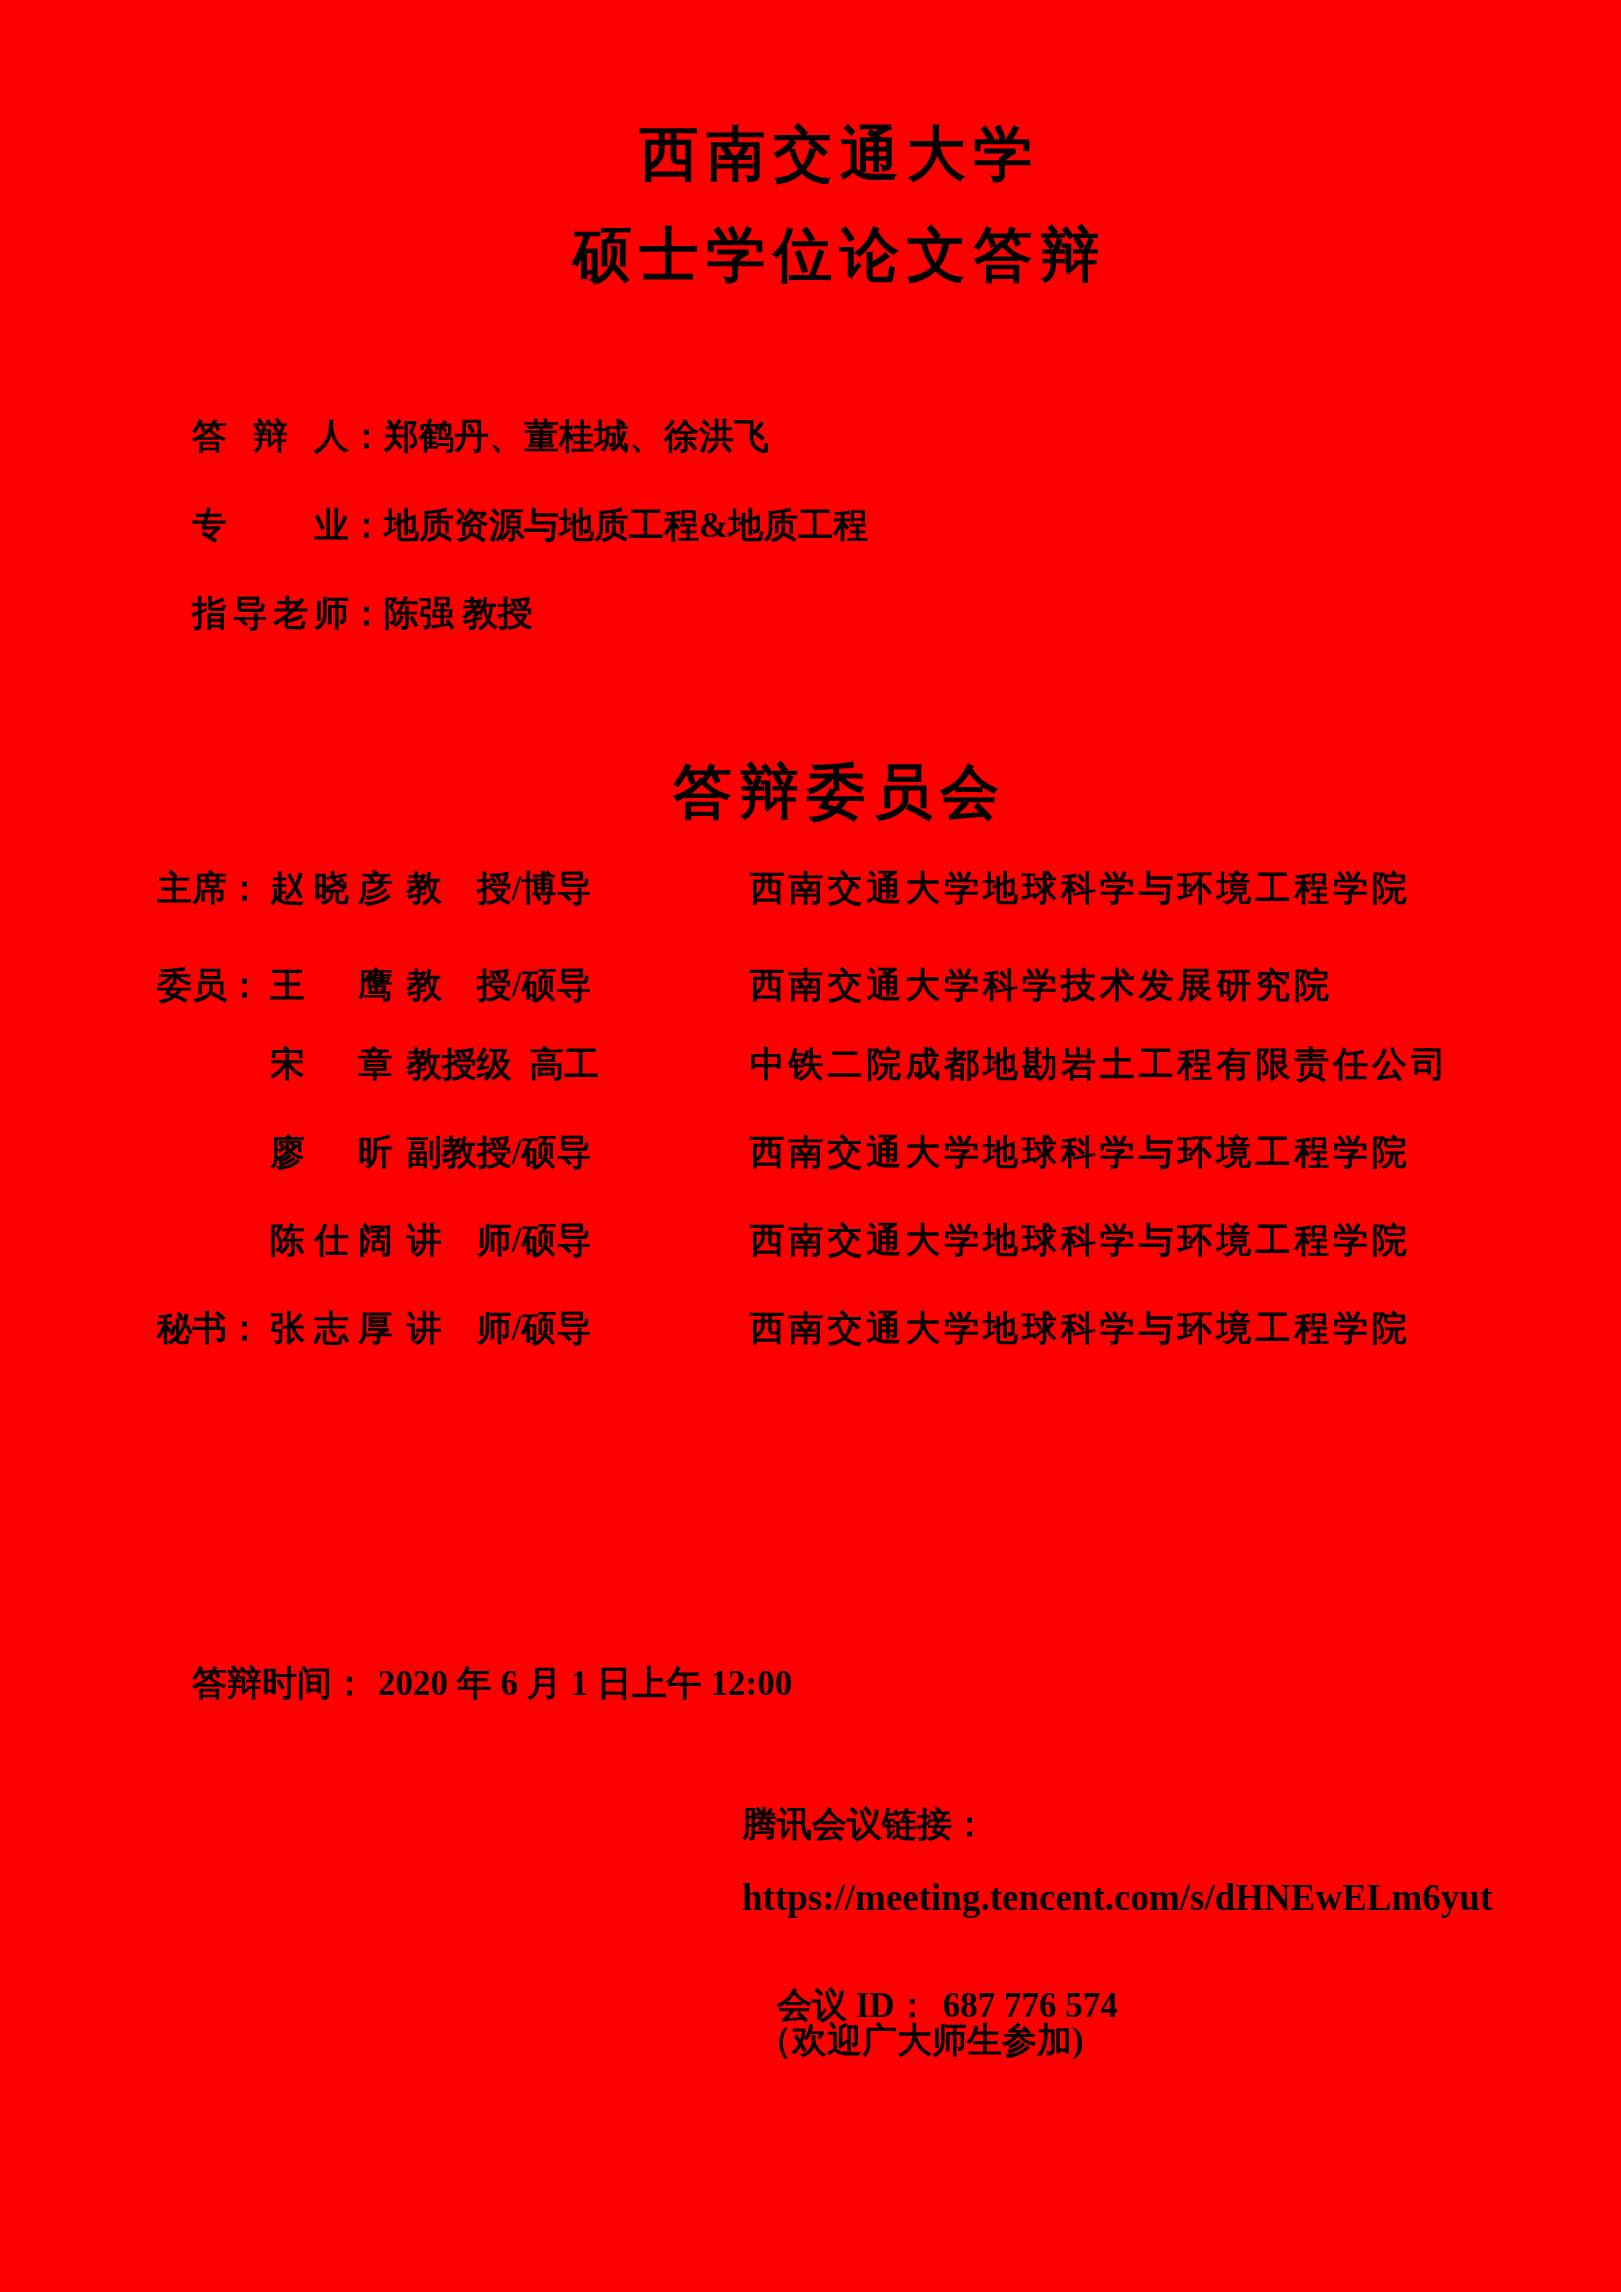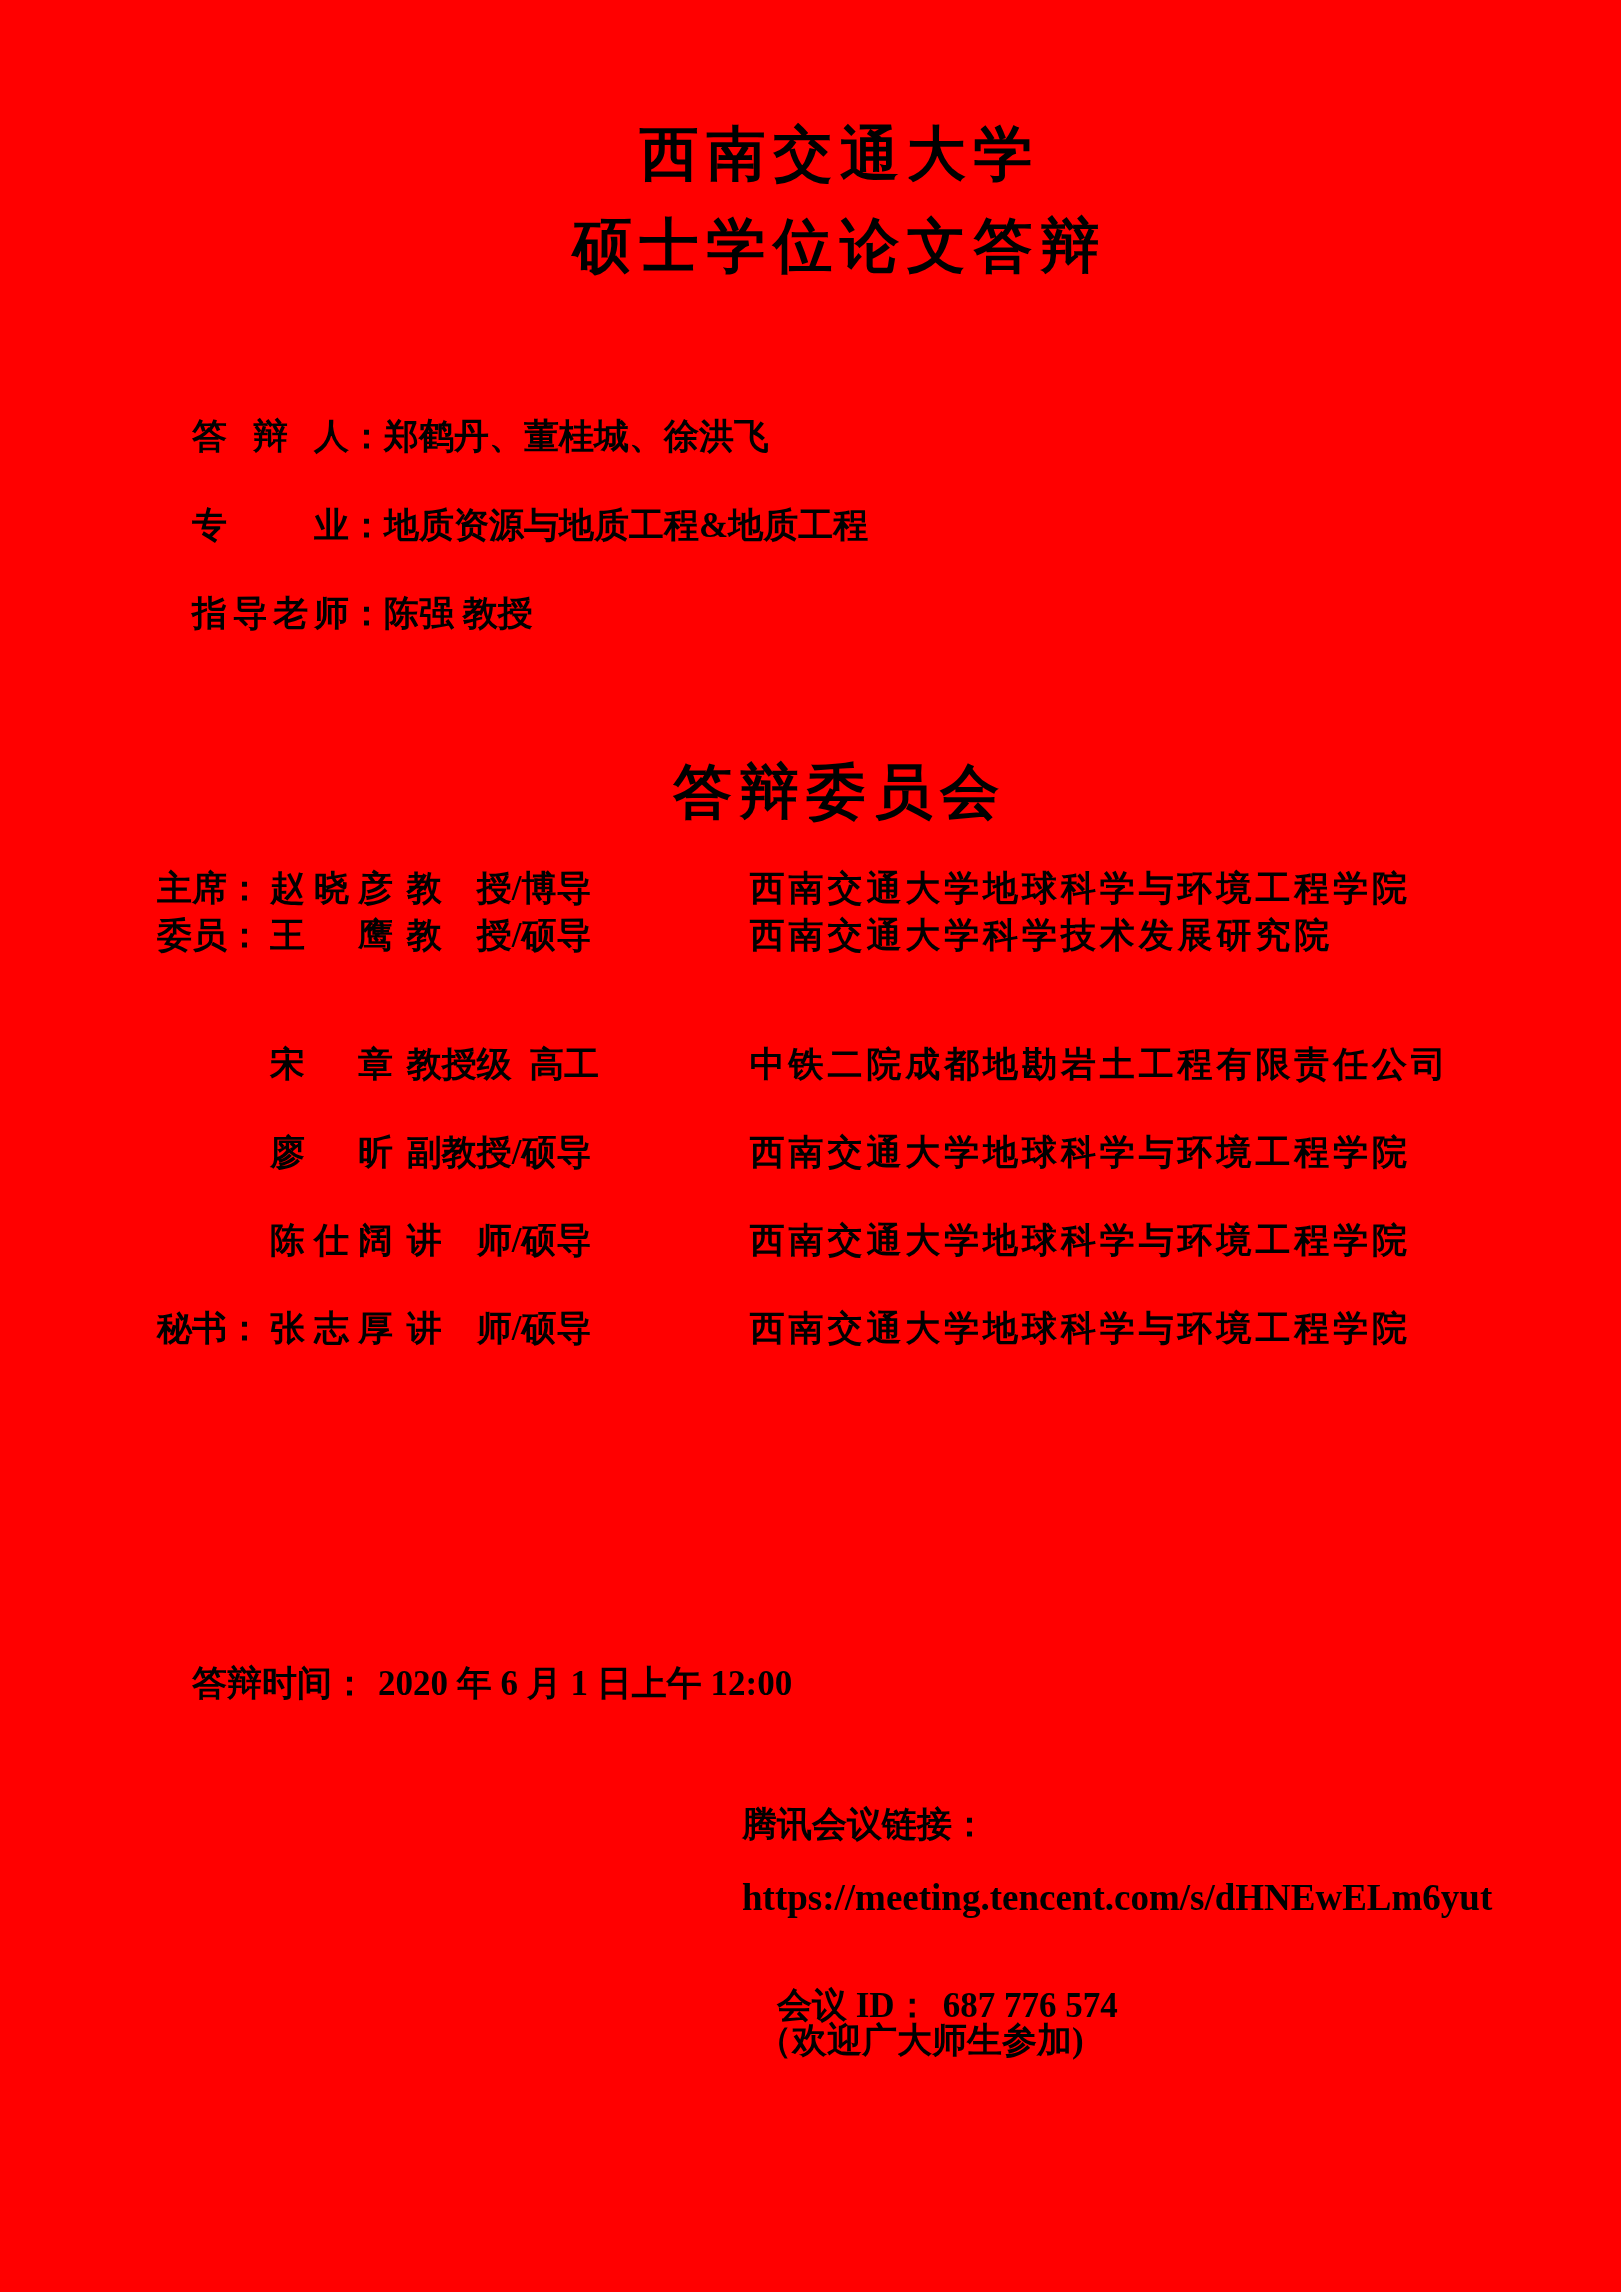--- a/index.html
+++ b/index.html
@@ -56,41 +56,41 @@
   .mrow { left: 742px; font-size: 35px; }
   .murl { font-size: 37px; }
   .mid-value { margin-left: 13px; }
 </style>
 </head>
 <body>
 
 <div class="page">
 
   <div class="abs doc-title" style="top:123px">西南交通大学</div>
-  <div class="abs doc-title" style="top:215px">硕士学位论文答辩</div>
+  <div class="abs doc-title" style="top:224px">硕士学位论文答辩</div>
 
   <div class="abs irow" style="top:380px">
     <span class="jlabel">答辩人</span><span class="icolon">：</span><span>郑鹤丹、董桂城、徐洪飞</span>
   </div>
   <div class="abs irow" style="top:469px">
     <span class="jlabel">专业</span><span class="icolon">：</span><span>地质资源与地质工程&amp;地质工程</span>
   </div>
   <div class="abs irow" style="top:557px">
     <span class="jlabel">指导老师</span><span class="icolon">：</span><span>陈强 教授</span>
   </div>
 
   <div class="abs doc-title" style="top:761px">答辩委员会</div>
 
   <div class="abs crow" style="top:870px">
     <span class="crole">主席：</span>
     <span class="cname">赵晓彦</span>
     <span class="ctitle">教　授/博导</span>
     <span class="caff">西南交通大学地球科学与环境工程学院</span>
   </div>
-  <div class="abs crow" style="top:917px">
+  <div class="abs crow" style="top:967px">
     <span class="crole">委员：</span>
     <span class="cname">王鹰</span>
     <span class="ctitle">教　授/硕导</span>
     <span class="caff">西南交通大学科学技术发展研究院</span>
   </div>
   <div class="abs crow" style="top:1046px">
     <span class="crole"></span>
     <span class="cname">宋章</span>
     <span class="ctitle">教授级 高工</span>
     <span class="caff">中铁二院成都地勘岩土工程有限责任公司</span>

